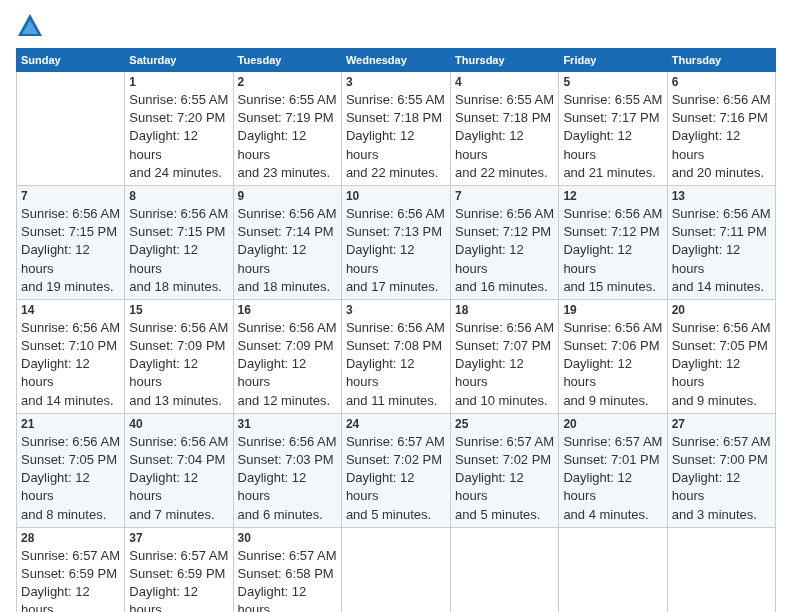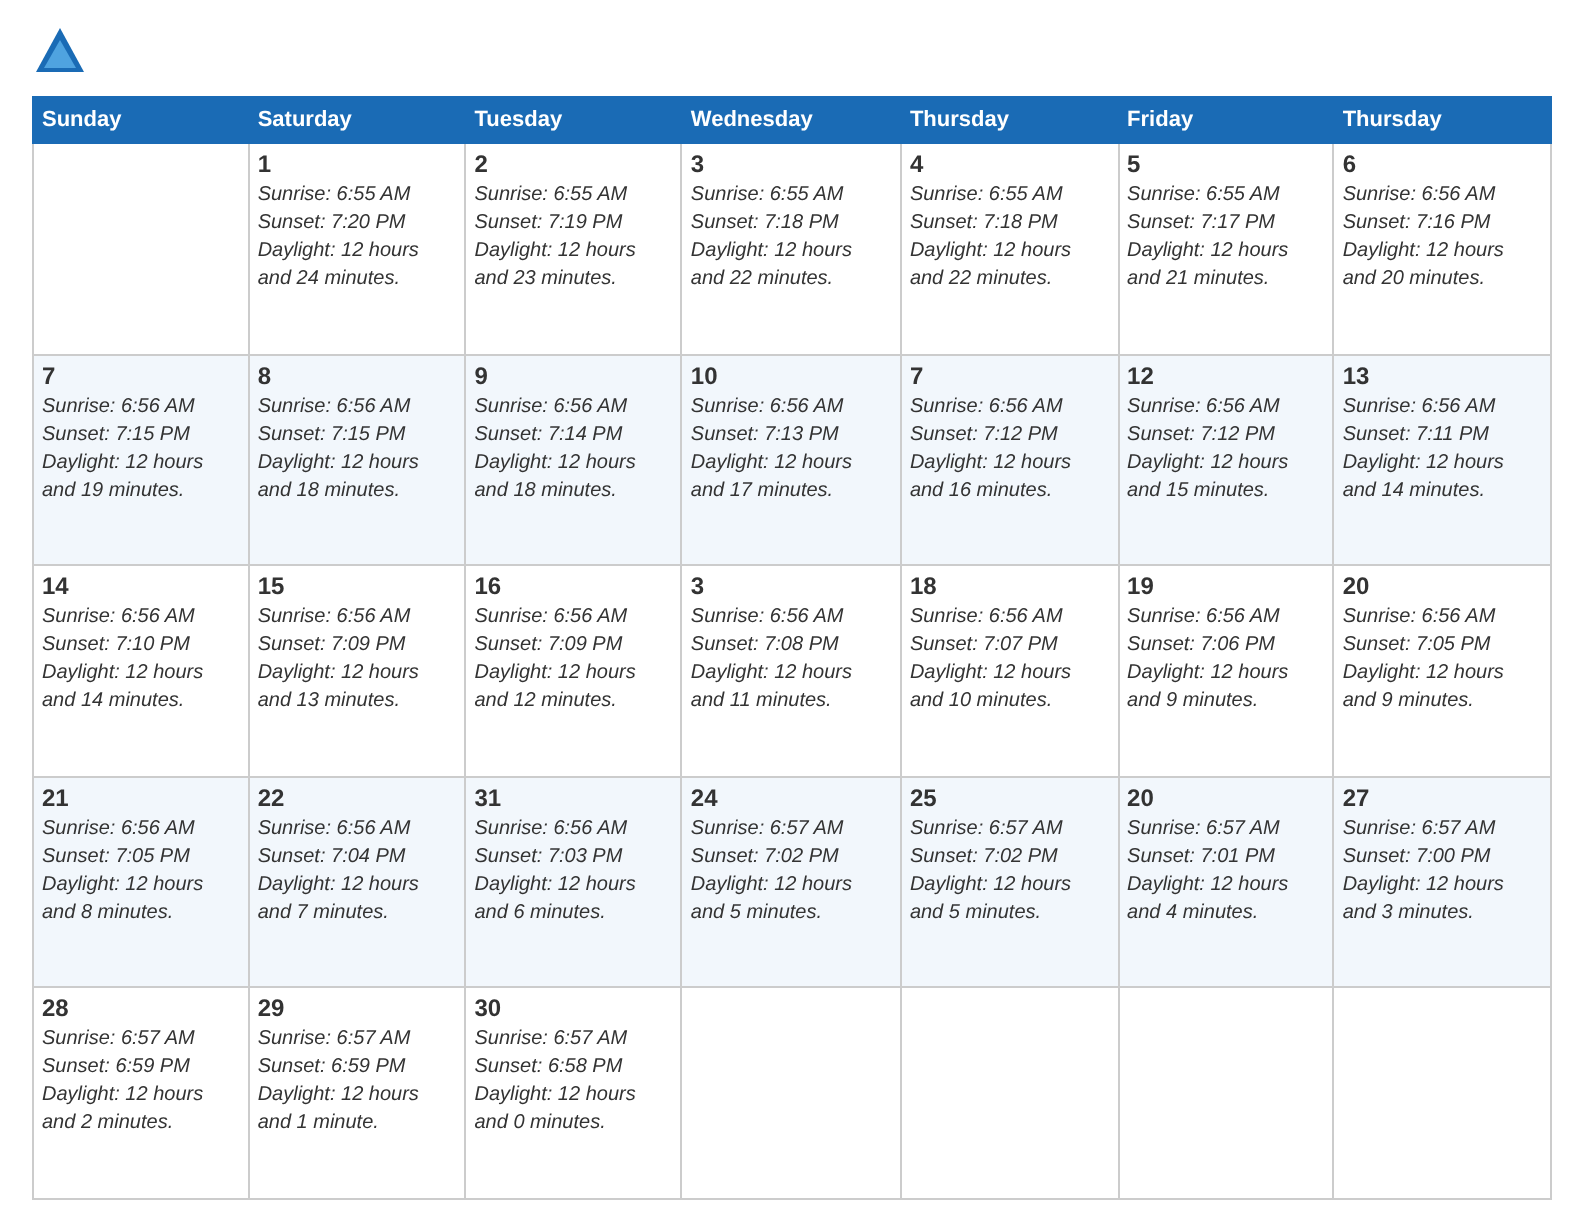--- a/index.html
+++ b/index.html
@@ -74,24 +74,23 @@
       width: 113px;
     }
     .day-number {
       font-size: 12px;
       font-weight: bold;
       color: #333;
       display: block;
       margin-bottom: 2px;
     }
     .day-info {
-      font-size: 10px;
+      font-size: 13px;
       color: #333;
       line-height: 1.4;
-      font-style: italic;
     }
     .empty-cell {
       background: #f9f9f9;
     }
     tbody tr:nth-child(odd) td {
       background-color: #fff;
     }
     tbody tr:nth-child(even) td {
       background-color: #f2f7fc;
     }
@@ -279,21 +278,21 @@
         </tr>
         <tr>
           <td>
             <span class="day-number">21</span>
             <div class="day-info" style="white-space: pre-line;">Sunrise: 6:56 AM
 Sunset: 7:05 PM
 Daylight: 12 hours
 and 8 minutes.</div>
           </td>
           <td>
-            <span class="day-number">22</span>
+            <span class="day-number">40</span>
             <div class="day-info" style="white-space: pre-line;">Sunrise: 6:56 AM
 Sunset: 7:04 PM
 Daylight: 12 hours
 and 7 minutes.</div>
           </td>
           <td>
             <span class="day-number">31</span>
             <div class="day-info" style="white-space: pre-line;">Sunrise: 6:56 AM
 Sunset: 7:03 PM
 Daylight: 12 hours
@@ -330,21 +329,21 @@
         </tr>
         <tr>
           <td>
             <span class="day-number">28</span>
             <div class="day-info" style="white-space: pre-line;">Sunrise: 6:57 AM
 Sunset: 6:59 PM
 Daylight: 12 hours
 and 2 minutes.</div>
           </td>
           <td>
-            <span class="day-number">29</span>
+            <span class="day-number">37</span>
             <div class="day-info" style="white-space: pre-line;">Sunrise: 6:57 AM
 Sunset: 6:59 PM
 Daylight: 12 hours
 and 1 minute.</div>
           </td>
           <td>
             <span class="day-number">30</span>
             <div class="day-info" style="white-space: pre-line;">Sunrise: 6:57 AM
 Sunset: 6:58 PM
 Daylight: 12 hours

